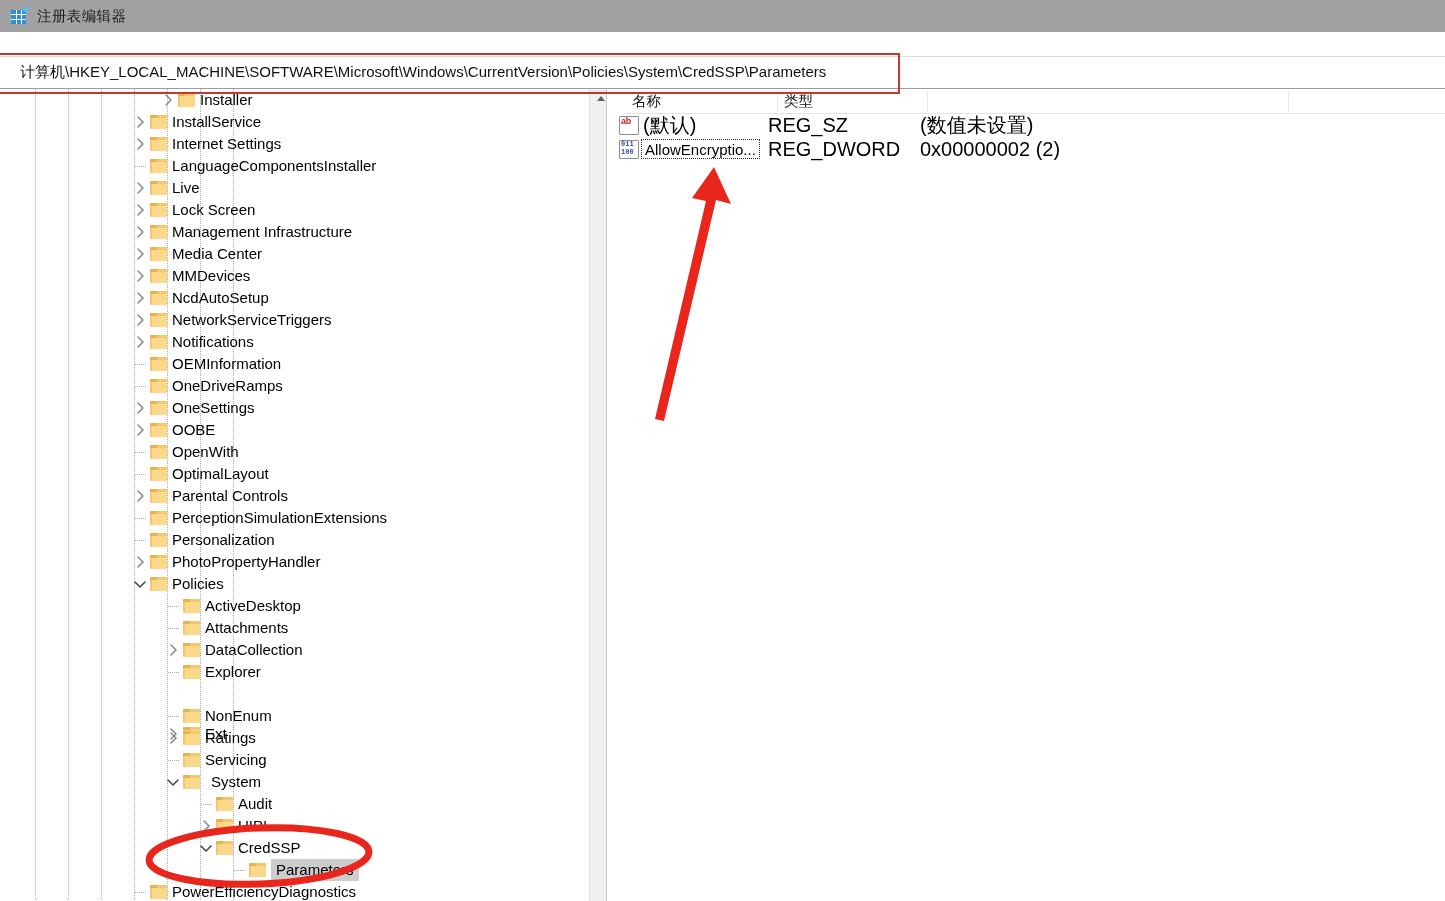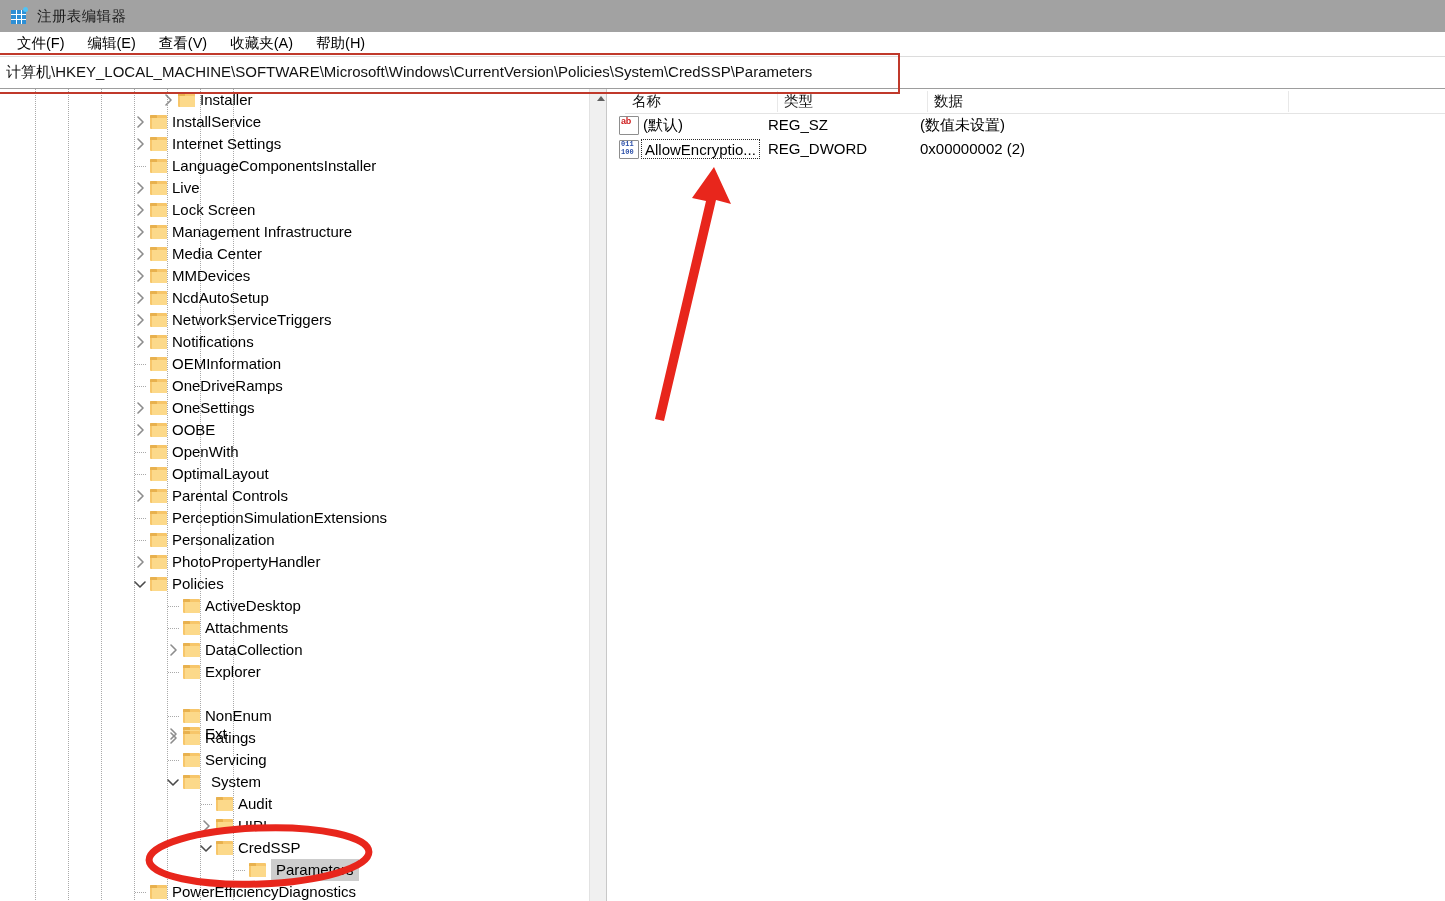--- a/index.html
+++ b/index.html
@@ -36,21 +36,21 @@
   .menuitem{
     font-size:14.5px;color:#000;padding:0 9px;margin-left:5px;cursor:default;
     white-space:nowrap;
   }
   .menuitem:first-child{margin-left:8px;}
 
   
   .addrbar{
     position:absolute;left:0;top:56px;width:1445px;height:33px;
     background:#ffffff;border-top:1px solid #dcdcdc;border-bottom:1px solid #9d9d9d;
-    display:flex;align-items:center;box-sizing:border-box;
+    display:flex;align-items:center;box-sizing:border-box;padding-left:14px;
   }
   .addrtext{
     font-size:15px;color:#111;padding-left:6px;white-space:nowrap;
     font-family:"Liberation Sans","DejaVu Sans",sans-serif;
   }
 
   
   .treepane{
     position:absolute;left:0;top:89px;width:589px;height:812px;
     background:#ffffff;overflow:hidden;
@@ -124,21 +124,21 @@
   .ico-sz:after{
     content:"ab";position:absolute;left:1px;top:-1px;font-size:9px;font-weight:bold;
     color:#cf2020;font-family:"Liberation Sans",sans-serif;letter-spacing:-.3px;
   }
   .ico-dw{background:#ffffff;border:1px solid #8d8d8d;border-radius:1px;position:relative;overflow:hidden;}
   .ico-dw:after{
     content:"011\A 100";white-space:pre;position:absolute;left:1px;top:-1px;font-size:7px;
     font-weight:bold;color:#2b4fa8;line-height:8px;font-family:"Liberation Mono",monospace;
   }
   .lv-cell{
-    position:absolute;top:0;height:24px;line-height:24px;font-size:15px;color:#000;white-space:nowrap;
+    position:absolute;top:0;height:24px;line-height:24px;font-size:20px;color:#000;white-space:nowrap;
   }
   .lv-name-sel{
     position:absolute;top:2px;left:28px;height:20px;line-height:20px;font-size:15px;color:#000;
     border:1px dotted #2b2b2b;padding:0 3px;box-sizing:border-box;white-space:nowrap;
   }
 
   
   .anno{position:absolute;pointer-events:none;}
   .anno-rect{
     left:-2px;top:53px;width:902px;height:41px;border:2px solid #c0392b;box-sizing:border-box;
@@ -155,27 +155,20 @@
       <div class="sq"></div>
       <div class="gl" style="left:1px;top:7px;width:15px;height:1px;"></div>
       <div class="gl" style="left:6px;top:3px;width:1px;height:14px;"></div>
       <div class="gl" style="left:11px;top:3px;width:1px;height:14px;"></div>
       <div class="gl" style="left:1px;top:12px;width:15px;height:1px;"></div>
       <div class="dot"></div>
     </div>
     <div class="tb-title">注册表编辑器</div>
   </div>
 
-  <div class="menubar">
-    <div class="menuitem">文件(F)</div>
-    <div class="menuitem">编辑(E)</div>
-    <div class="menuitem">查看(V)</div>
-    <div class="menuitem">收藏夹(A)</div>
-    <div class="menuitem">帮助(H)</div>
-  </div>
 
   <div class="addrbar">
     <div class="addrtext">计算机\HKEY_LOCAL_MACHINE\SOFTWARE\Microsoft\Windows\CurrentVersion\Policies\System\CredSSP\Parameters</div>
   </div>
 
   <div class="treepane">
     <div id="tree-guides">
         <div class="guide" style="left: 35px;"></div>
         <div class="guide" style="left: 68px;"></div>
         <div class="guide" style="left: 101px;"></div>
@@ -616,21 +609,20 @@
   </div>
 
   <div class="splitter"></div>
 
   <div class="listpane">
     <div class="lv-header">
       <div class="lv-hcell" style="left:0;width:152px;">名称</div>
       <div class="lv-hsep" style="left:152px;"></div>
       <div class="lv-hcell" style="left:152px;width:155px;">类型</div>
       <div class="lv-hsep" style="left:302px;"></div>
-      <div class="lv-hcell" style="left:302px;width:360px;">数据</div>
       <div class="lv-hsep" style="left:663px;"></div>
     </div>
     <div id="lv-rows">
         <div class="lv-row" style="top: 24px;">
           <div class="lv-icon ico-sz"></div>
           <div class="lv-cell" style="left: 30px;">(默认)</div>
           <div class="lv-cell" style="left: 155px;">REG_SZ</div>
           <div class="lv-cell" style="left: 307px;">(数值未设置)</div>
         </div>
         <div class="lv-row" style="top: 48px;">

